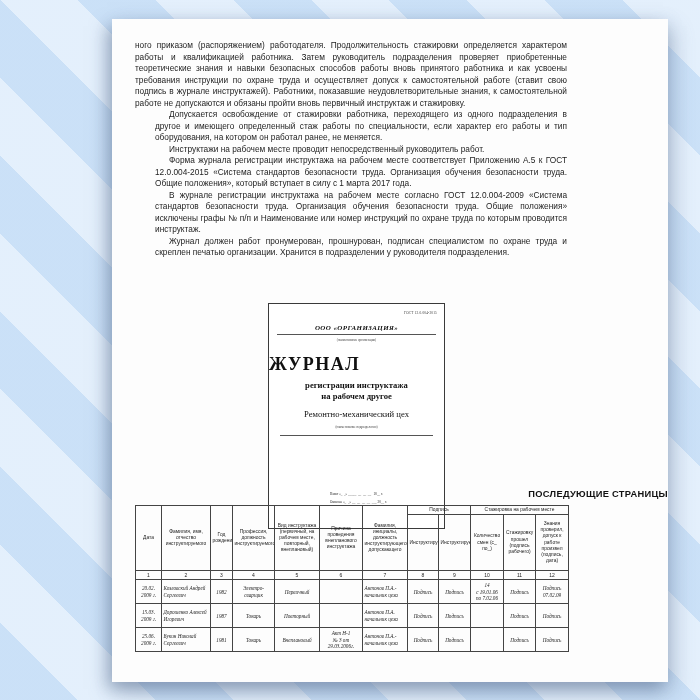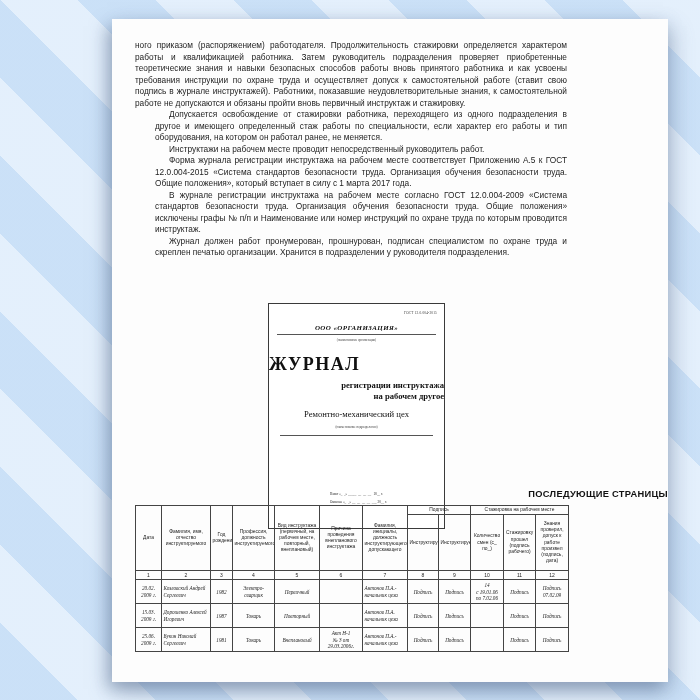--- a/index.html
+++ b/index.html
@@ -26,21 +26,21 @@
     font-family:"Liberation Serif", serif; color:#111;margin-top:41px;
   }
   .cover .gost { position:absolute; top:7px; right:7px; font-size:3.4px; color:#333; letter-spacing:.2px; }
   .cover .org {
     position:absolute; top:20px; left:8px; right:8px; text-align:center;
     border-bottom:.7px solid #555; padding-bottom:2px;
     font-size:7px; font-weight:bold; font-style:italic; letter-spacing:.4px;
   }
   .cover .org-caption { position:absolute; top:34px; left:0; right:0; text-align:center; font-size:3.2px; color:#444; }
   .cover .title { position:absolute; top:50px; left:0; right:0; font-size:18px; font-weight:bold; letter-spacing:1.5px; }
-  .cover .subtitle { position:absolute; top:76px; left:0; right:0; text-align:right; font-size:8.6px; font-weight:bold; line-height:10.5px; }
+  .cover .subtitle { position:absolute; top:76px; left:0; right:0; text-align:center; font-size:8.6px; font-weight:bold; line-height:10.5px; }
   .cover .dept {
     position:absolute; top:105px; left:11px; right:11px; text-align:center;
     font-size:8.6px; border-bottom:.7px solid #555; padding-bottom:16px;
   }
   .cover .dept-caption { position:absolute; top:121px; left:0; right:0; text-align:center; font-size:3.2px; color:#444; }
   .cover .dates { position:absolute; top:186px; right:8px; width:106px; font-size:3.3px; line-height:8px; color:#222; text-align:left; }
 
   .next-heading {
     position:absolute; top:470px; left:0; width:100%; text-align:right;
     font-size:9.3px; font-weight:bold; color:#111; letter-spacing:.3px;

